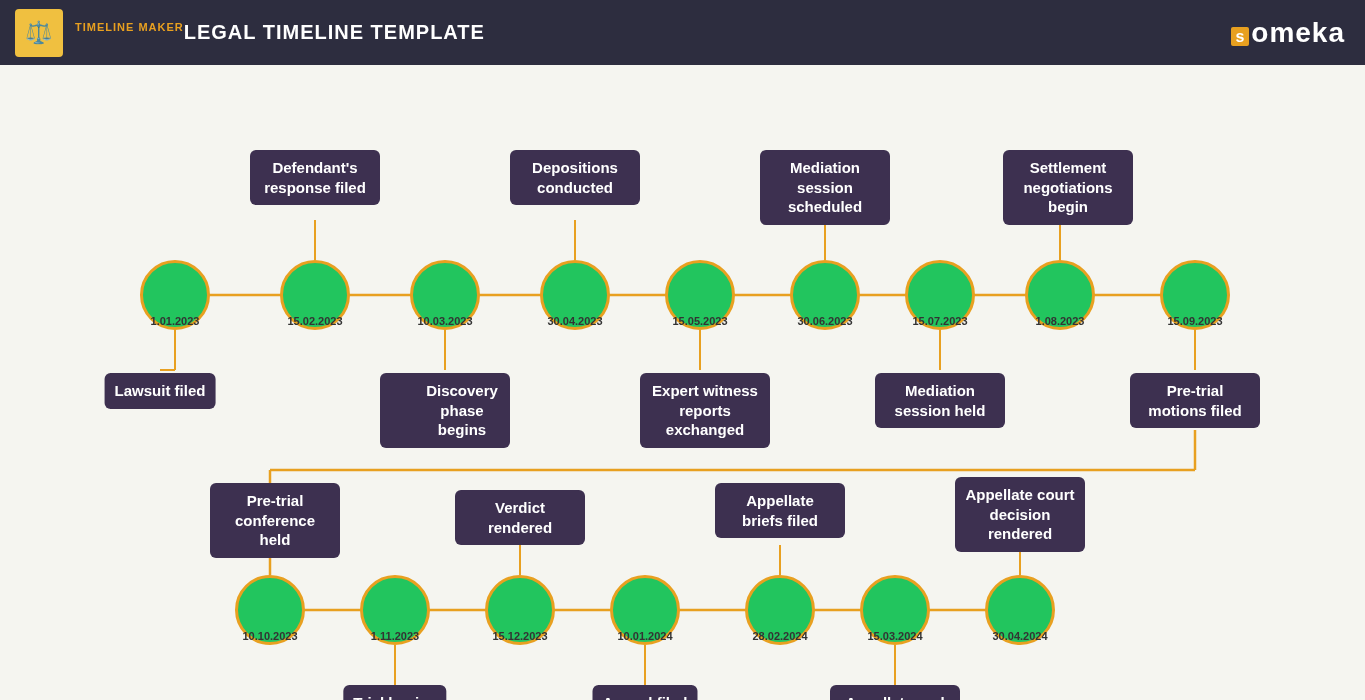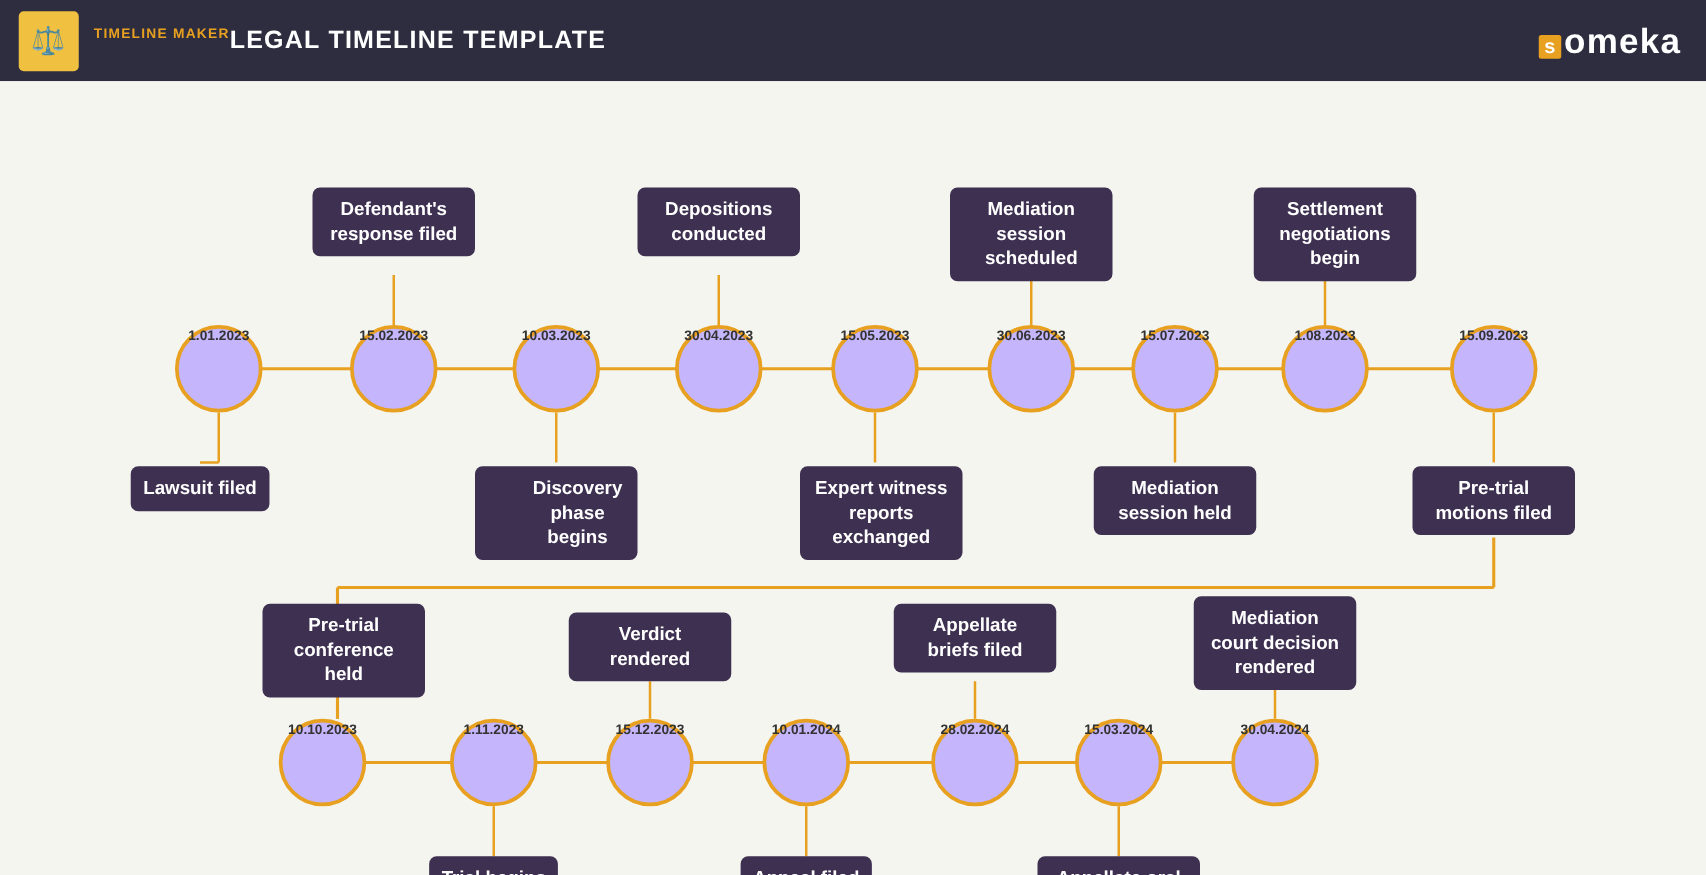--- a/index.html
+++ b/index.html
@@ -82,24 +82,24 @@
       height: 100%;
       pointer-events: none;
     }
 
     
     .node-circle {
       position: absolute;
       width: 70px;
       height: 70px;
       border-radius: 50%;
-      background: #c4b5fd;
+      background: #22c55e;
       border: 3px solid #e8a020;
       display: flex;
-      align-items: flex-start;
+      align-items: flex-end;
       justify-content: center;
       font-size: 11px;
       font-weight: bold;
       color: #333;
       text-align: center;
       z-index: 10;
       transform: translate(-50%, -50%);
     }
 
     
@@ -230,21 +230,21 @@
     <div class="label-box" style="left:685px;top:298px;">
       <span>Expert witness reports exchanged</span>
     </div>
     <div class="label-box" style="left:920px;top:298px;">
       <span>Mediation session held</span>
     </div>
     <div class="label-box" style="left:1175px;top:298px;">
       <span>Pre-trial motions filed</span>
     </div>
 
-    <div class="node-circle" style="left:238px;top:535px;">
+    <div class="node-circle" style="left:250px;top:535px;">
       <span>10.10.2023</span>
     </div>
     <div class="node-circle" style="left:375px;top:535px;">
       <span>1.11.2023</span>
     </div>
     <div class="node-circle" style="left:500px;top:535px;">
       <span>15.12.2023</span>
     </div>
     <div class="node-circle" style="left:625px;top:535px;">
       <span>10.01.2024</span>
@@ -262,21 +262,21 @@
     <div class="label-box" style="left:255px;top:408px;">
       <span>Pre-trial conference held</span>
     </div>
     <div class="label-box" style="left:500px;top:415px;">
       <span>Verdict rendered</span>
     </div>
     <div class="label-box" style="left:760px;top:408px;">
       <span>Appellate briefs filed</span>
     </div>
     <div class="label-box" style="left:1000px;top:402px;">
-      <span>Mediation court decision rendered</span>
+      <span>Appellate court decision rendered</span>
     </div>
 
     <div class="label-box" style="left:375px;top:610px;">
       <span>Trial begins</span>
     </div>
     <div class="label-box" style="left:625px;top:610px;">
       <span>Appeal filed</span>
     </div>
     <div class="label-box" style="left:875px;top:610px;">
       <span>Appellate oral arguments</span>

